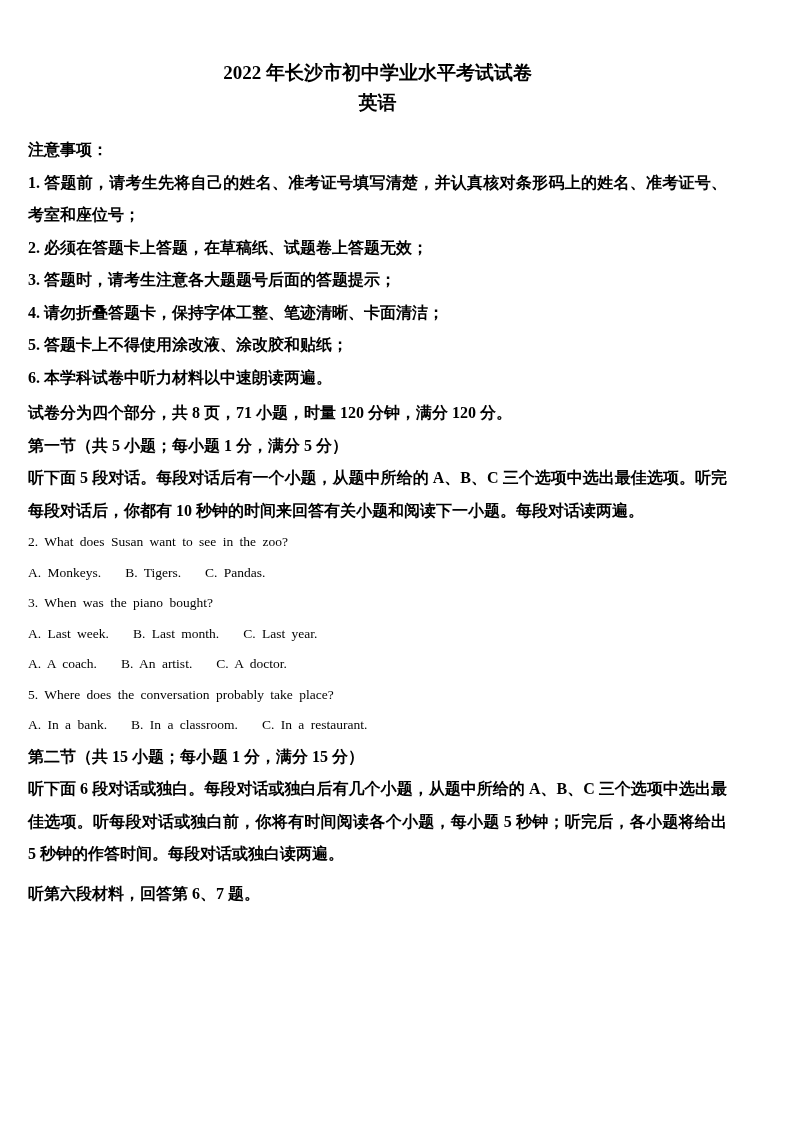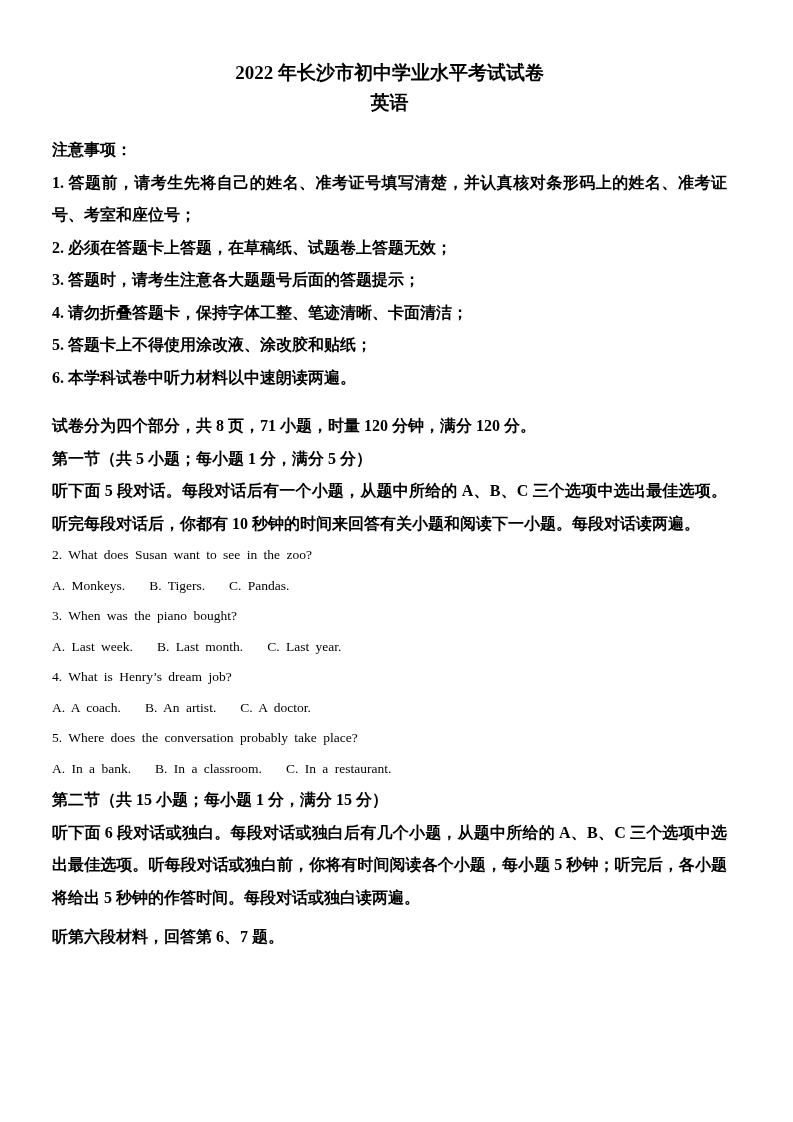--- a/index.html
+++ b/index.html
@@ -8,42 +8,42 @@
     width: 793px;
     height: 1122px;
     margin: 0 auto;
     font-family: "Liberation Serif", "DejaVu Serif", serif;
     color: #000000;
     overflow: hidden;
   }
   .page {
     width: 793px;
     height: 798px;
-    padding: 58px 66px 0 52px;
+    padding: 58px 66px 0 28px;
   }
   .doc-title {
     text-align: center;
     font-weight: bold;
     font-size: 19px;
     line-height: 30px;
   }
   .doc-subtitle {
     text-align: center;
     font-weight: bold;
     font-size: 19px;
     line-height: 30px;
   }
   .cn {
     font-size: 16px;
     font-weight: bold;
     line-height: 32.5px;
     text-align: justify;
   }
   .notice-heading { margin-top: 16px; }
-  .summary-line { margin-top: 16px; }
+  .summary-line { margin-top: 3px; }
   .part-heading {
     text-align: center;
     font-size: 16px;
     font-weight: bold;
     line-height: 32.5px;
   }
   .en-line {
     font-size: 13.5px;
     font-weight: normal;
     line-height: 30.5px;
@@ -86,21 +86,20 @@
   </div>
 
   <div>
     <p class="en-line">3. When was the piano bought?</p>
     <p class="en-line options">
       <span>A. Last week.</span><span>B. Last month.</span><span>C. Last year.</span>
     </p>
   </div>
 
   <div>
-    <p class="en-line">4. What is Henry’s dream job?</p>
     <p class="en-line options">
       <span>A. A coach.</span><span>B. An artist.</span><span>C. A doctor.</span>
     </p>
   </div>
 
   <div>
     <p class="en-line">5. Where does the conversation probably take place?</p>
     <p class="en-line options">
       <span>A. In a bank.</span><span>B. In a classroom.</span><span>C. In a restaurant.</span>
     </p>

